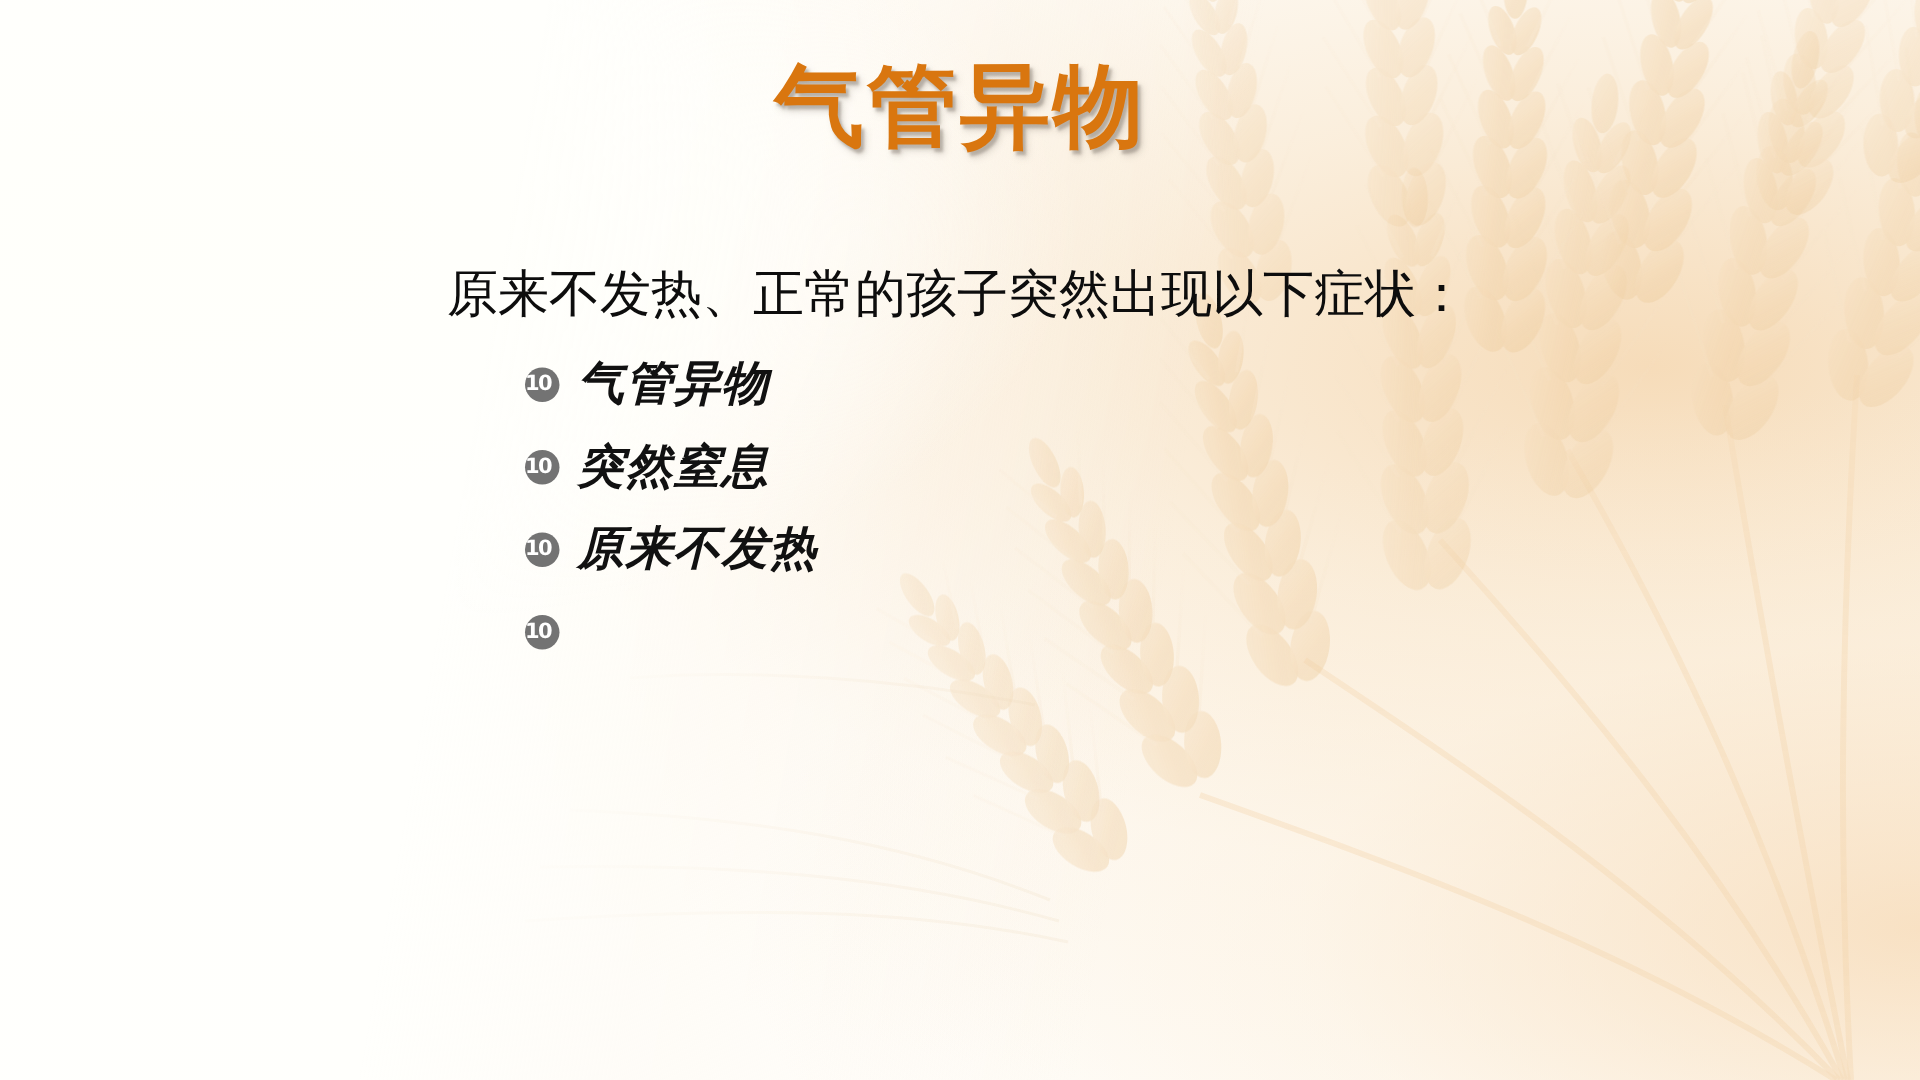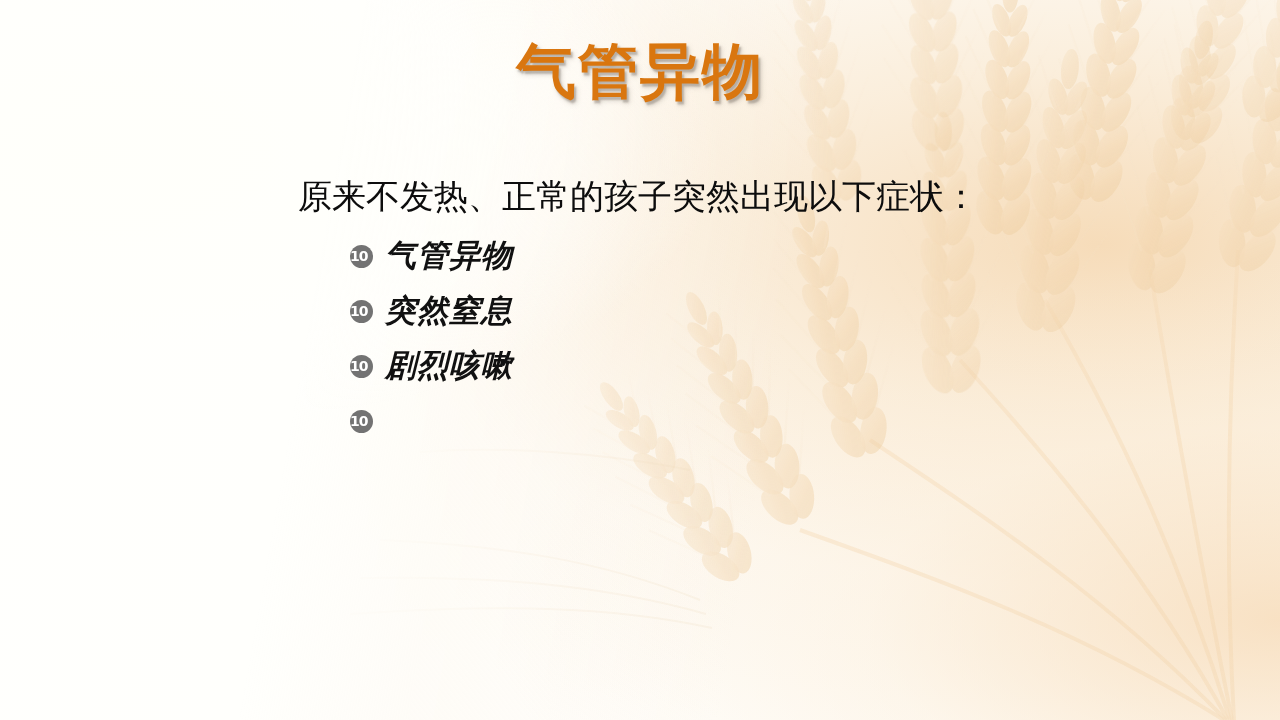--- a/index.html
+++ b/index.html
@@ -259,21 +259,21 @@
           <span class="bullet-text">气管异物</span>
         </li>
 
         <li class="bullet-row">
           <span class="bullet-mark">10</span>
           <span class="bullet-text">突然窒息</span>
         </li>
 
         <li class="bullet-row">
           <span class="bullet-mark">10</span>
-          <span class="bullet-text">剧烈咳嗽</span>
+          <span class="bullet-text">原来不发热</span>
         </li>
 
         <li class="bullet-row">
           <span class="bullet-mark">10</span>
         </li>
 
       </ul>
     </div>
   </div>
 </div>

